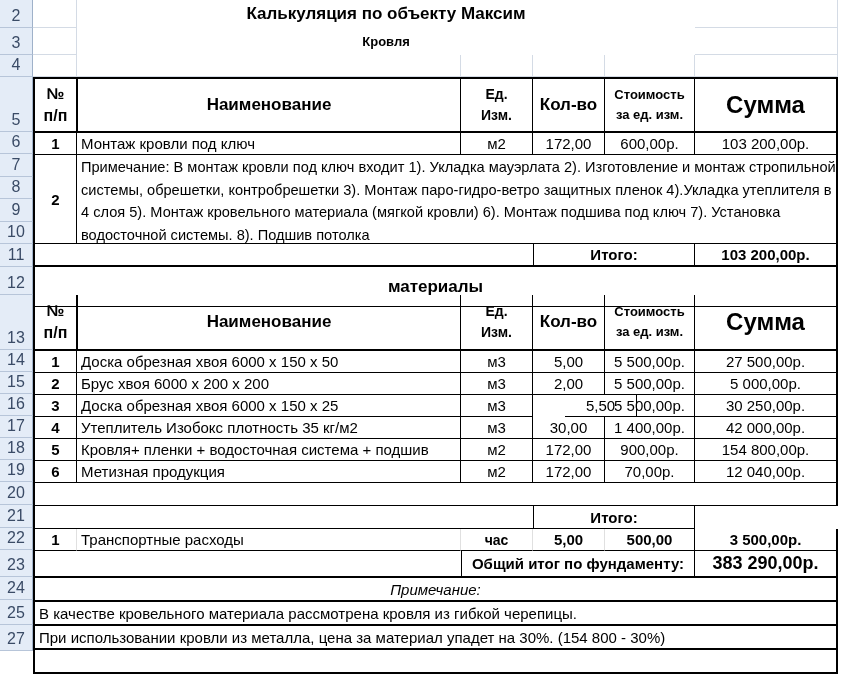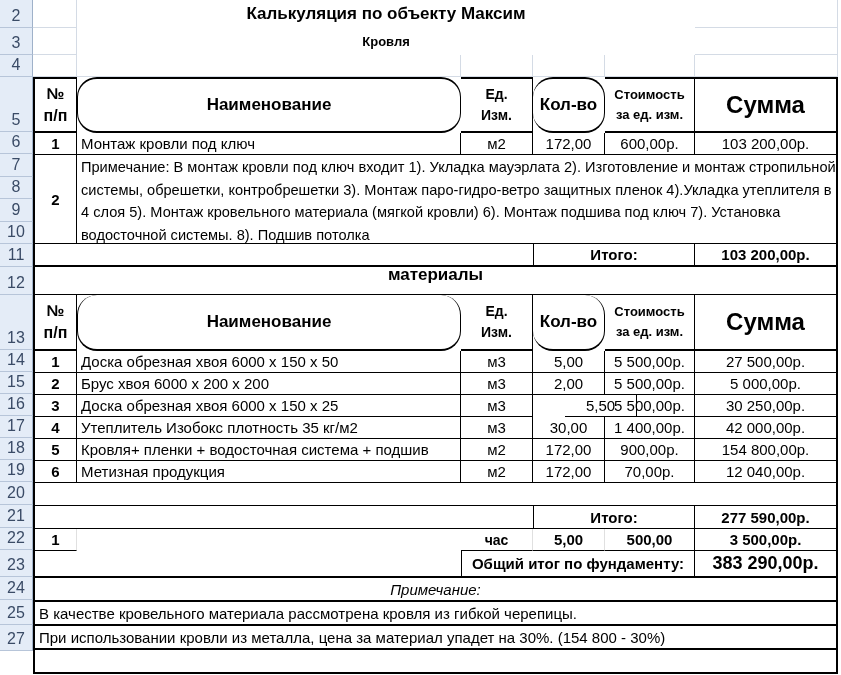--- a/index.html
+++ b/index.html
@@ -16,21 +16,21 @@
     .b { font-weight:bold; }
     .i { font-style:italic; }
     .bl { border-left:1px solid #000; }
     .br { border-right:1px solid #000; }
     .bb { border-bottom:1px solid #000; }
     .BL { border-left:2px solid #000; }
     .BR { border-right:2px solid #000; }
     .BT { border-top:2px solid #000; }
     .BB { border-bottom:2px solid #000; }
     .hdr-sum { font-size:24px; font-weight:bold; }
-    .hdr-mid { font-size:17px; font-weight:bold;border-radius:20px; }
+    .hdr-mid { font-size:17px; font-weight:bold; }
     .hdr-small { font-size:13px; font-weight:bold; line-height:20px; white-space:normal; }
     .hdr-unit { font-size:14px; font-weight:bold; line-height:21px; white-space:normal; }
     .note { white-space:normal; line-height:22.5px; align-items:flex-start; padding-top:1px; font-size:14.6px; }
   </style>
 </head>
 <body>
 
 <div class="sheet">
 
   <div class="rowhdr" style="top:0;height:28px">2</div>
@@ -97,21 +97,21 @@
   <div class="cell c br bb" style="left:605px;top:133px;width:90px;height:22px">600,00р.</div>
   <div class="cell c BR bb" style="left:695px;top:133px;width:143px;height:22px">103 200,00р.</div>
 
   <div class="cell c b BL br bb" style="left:33px;top:155px;width:44px;height:89px">2</div>
   <div class="cell l note BR bb" style="left:77px;top:155px;width:761px;height:89px">Примечание: В монтаж кровли под ключ входит 1). Укладка мауэрлата 2). Изготовление и монтаж стропильной системы, обрешетки, контробрешетки 3). Монтаж паро-гидро-ветро защитных пленок 4).Укладка утеплителя в 4 слоя 5). Монтаж кровельного материала (мягкой кровли) 6). Монтаж подшива под ключ 7). Установка водосточной системы. 8). Подшив потолка</div>
 
   <div class="cell BL BB" style="left:33px;top:244px;width:500px;height:23px"></div>
   <div class="cell c b bl BB br" style="left:533px;top:244px;width:162px;height:23px">Итого:</div>
   <div class="cell c b BR BB" style="left:695px;top:244px;width:143px;height:23px">103 200,00р.</div>
 
-  <div class="cell c b BL BR bb" style="left:33px;top:255px;width:805px;height:40px;font-size:17px">материалы</div>
+  <div class="cell c b BL BR bb" style="left:33px;top:267px;width:805px;height:40px;font-size:17px">материалы</div>
 
   <div class="cell c BB BL br" style="left:33px;top:295px;width:44px;height:56px;flex-direction:column;line-height:22px;font-weight:bold;font-size:16px">
     <span>№</span>
     <span>п/п</span>
   </div>
   <div class="cell c hdr-mid BB bl br" style="left:77px;top:295px;width:384px;height:56px">Наименование</div>
   <div class="cell c hdr-unit BB br" style="left:461px;top:295px;width:72px;height:56px;flex-direction:column">
     <span>Ед.</span>
     <span>Изм.</span>
   </div>
@@ -168,23 +168,23 @@
     <div class="cell c br bb" style="left:461px;top:461px;width:72px;height:22px">м2</div>
     <div class="cell c br bb" style="left:533px;top:461px;width:72px;height:22px">172,00</div>
     <div class="cell c br bb" style="left:605px;top:461px;width:90px;height:22px">70,00р.</div>
     <div class="cell c BR bb" style="left:695px;top:461px;width:143px;height:22px">12 040,00р.</div>
   </div>
 
   <div class="cell BL BR bb" style="left:33px;top:483px;width:805px;height:23px"></div>
 
   <div class="cell BL bb" style="left:33px;top:506px;width:500px;height:23px"></div>
   <div class="cell c b bl bb br" style="left:533px;top:506px;width:162px;height:23px">Итого:</div>
-  <div class="cell c b BR bb" style="left:695px;top:506px;width:143px;height:23px">277 590,00р.</div>
 
   <div class="cell c b BL bb" style="left:33px;top:529px;width:44px;height:22px;border-right:1px solid #e0e0e0">1</div>
+  <div class="cell l bb" style="left:77px;top:529px;width:384px;height:22px;border-right:1px solid #e0e0e0">Транспортные расходы</div>
   <div class="cell c b bb" style="left:461px;top:529px;width:72px;height:22px;border-right:1px solid #e0e0e0;font-size:14px">час</div>
   <div class="cell c b bb" style="left:533px;top:529px;width:72px;height:22px;border-right:1px solid #e0e0e0">5,00</div>
   <div class="cell c b bb br" style="left:605px;top:529px;width:90px;height:22px">500,00</div>
   <div class="cell c b BR bb" style="left:695px;top:529px;width:143px;height:22px">3 500,00р.</div>
 
   <div class="cell BL BB" style="left:33px;top:551px;width:428px;height:27px"></div>
   <div class="cell c b bl BB br" style="left:461px;top:551px;width:234px;height:27px;font-size:15px">Общий итог по фундаменту:</div>
   <div class="cell c b BR BB" style="left:695px;top:551px;width:143px;height:27px;font-size:18px">383 290,00р.</div>
 
   <div class="cell c i BL BR BB" style="left:33px;top:578px;width:805px;height:24px">Примечание:</div>

